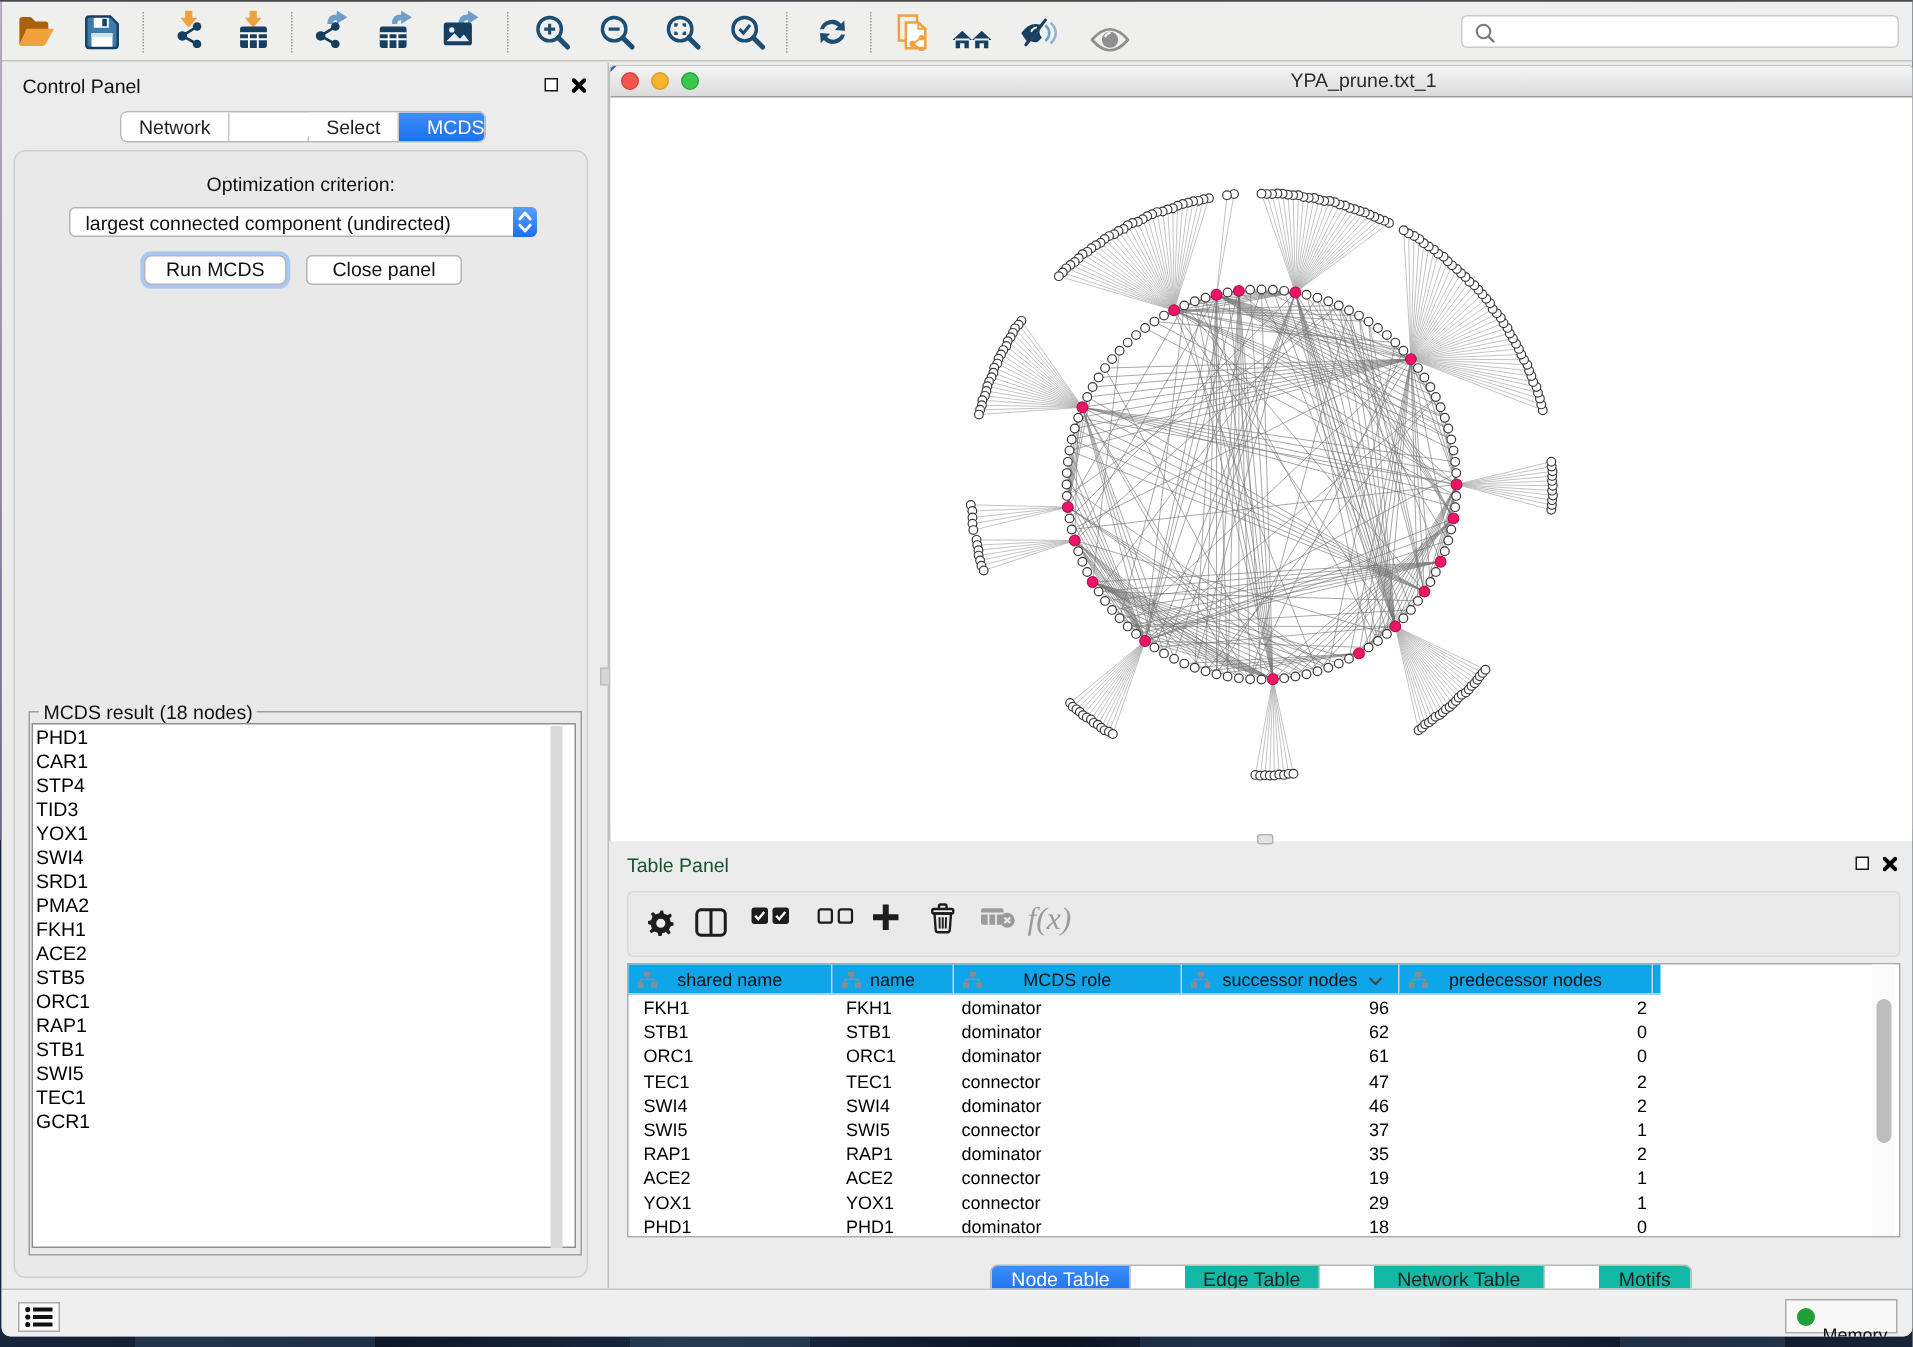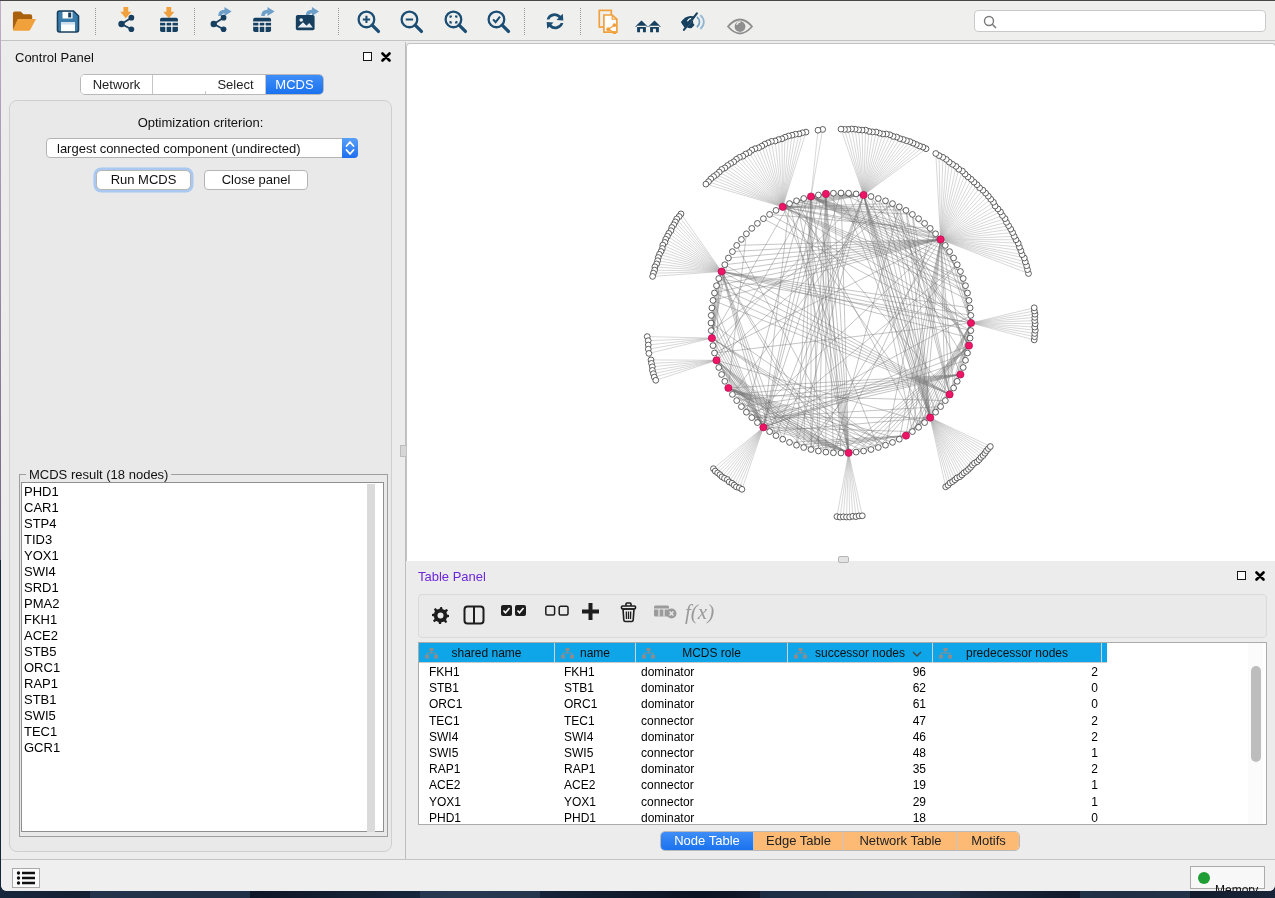--- a/index.html
+++ b/index.html
@@ -13,21 +13,21 @@
 #toolbar { position:absolute; left:0; top:0; width:100%; height:40px; background:#efefee; border-bottom:1px solid #c3c3c3; }
 .tbi { position:absolute; top:8px; width:26px; height:25px; }
 .tsep { position:absolute; top:7px; width:0; height:27px; border-left:1px dotted #9a9a9a; }
 #searchbox { position:absolute; left:973px; top:9px; width:292px; height:22px; background:#fff; border:1px solid #c9c9c9; border-radius:4px; }
 
 #cp { position:absolute; left:0; top:41px; width:403px; height:817px; background:#ececec; }
 #cp-title { position:absolute; left:14px; top:8px; font-size:13px; color:#111; }
 #cp-tabs { position:absolute; left:79px; top:32px; height:21px; display:flex; border:1px solid #b9b9b9; border-radius:5px; overflow:hidden; background:#fff; }
 .cptab { font-size:13px; color:#222; text-align:center; line-height:19px; border-right:1px solid #c6c6c6; background:#fff; }
 .cptab:last-child { border-right:none; }
-.cptab.sel { background:linear-gradient(#3f8df8,#1a72ef); color:#fff; }
+.cptab.sel { background:linear-gradient(#3f8df8,#1a72ef); color:#fff;text-align:right; }
 #cp-box { position:absolute; left:8px; top:58px; width:383px; height:752px; background:#e9e9e9; border:1px solid #cfcfcf; border-radius:8px; }
 #opt-label { position:absolute; left:0; top:14px; width:100%; text-align:center; font-size:13px; color:#111; }
 #dropdown { position:absolute; left:36px; top:37px; width:312px; height:20px; background:#fff; border:1px solid #b4b4b4; border-radius:4px; }
 #dropdown .txt { position:absolute; left:10px; top:2px; font-size:13px; color:#111; }
 #dropdown .cap { position:absolute; right:-1px; top:-1px; width:16px; height:20px; background:linear-gradient(#59a0f9,#1e6ef0); border-radius:0 4px 4px 0; }
 .btn { position:absolute; top:69px; height:20px; background:#fff; border:1px solid #b5b5b5; border-radius:4px; font-size:13px; color:#111; text-align:center; line-height:18px; }
 #btn-run { left:86px; width:95px; box-shadow:0 0 0 2.5px #a9c9f2; border-radius:5px; }
 #btn-close { left:194px; width:104px; }
 #fieldset { position:absolute; left:9px; top:373px; width:369px; height:363px; border:1px solid #9e9e9e; }
 #fs-legend { position:absolute; left:6px; top:-8px; background:#e9e9e9; padding:0 3px; font-size:13px; color:#111; }
@@ -39,32 +39,32 @@
 #vgrip { position:absolute; left:399px; top:444px; width:9px; height:12px; background:#d6d6d6; border:1px solid #bdbdbd; }
 #hgrip { position:absolute; left:837px; top:555px; width:11px; height:7px; background:#e3e3e3; border:1px solid #b5b5b5; border-radius:2px; z-index:6; }
 
 #net { position:absolute; left:405px; top:42px; width:870px; height:518px; background:#fff; border:1px solid #c2c2c2; border-bottom:none; border-radius:4px 4px 0 0; overflow:hidden; }
 #net-title { position:absolute; left:0; top:0; width:100%; height:21px; background:linear-gradient(#f4f4f4,#dbdbdb); border-bottom:1px solid #9c9c9c; }
 .light { position:absolute; top:3.5px; width:12px; height:12px; border-radius:50%; }
 #net-title .t { position:absolute; left:0; top:1.5px; width:1004px; text-align:center; font-size:13px; color:#2b2b2b; }
 #canvas { position:absolute; left:0; top:22px; width:869px; height:487px; background:#fff; }
 
 #tp { position:absolute; left:406px; top:560px; width:869px; height:298px; background:#ececec; }
-#tp-title { position:absolute; left:11px; top:8px; font-size:13px; color:#6d28d9; }
+#tp-title { position:absolute; left:11px; top:8px; font-size:13px; color:#14532d; }
 #tp-toolbar { position:absolute; left:11px; top:33px; width:849px; height:44px; border:1px solid #dadada; border-radius:4px; background:#eaeaea; }
 #tbl { position:absolute; left:11px; top:81px; width:849px; height:183px; background:#fff; border:1px solid #ababab; }
 #tbl-head { position:absolute; left:0; top:0; width:688px; height:20px; background:#0ea5e9; border-bottom:1px solid #c9c9c9; font-size:12px; color:#111; }
 .th { position:absolute; top:0; height:20px; border-right:1px solid #d2d2d2; }
 .th .lbl { position:absolute; top:3px; width:100%; text-align:center; font-size:12px; color:#111; }
 .rows { position:absolute; left:0; top:21px; font-size:12px; color:#000; }
 .cell { position:absolute; height:16.2px; line-height:16.2px; }
 #tbl-sb { position:absolute; right:3px; top:0; width:15px; height:181px; background:#fbfbfb; }
 #tbl-sb .thumb { position:absolute; left:3px; top:23px; width:10px; height:96px; background:#bdbdbd; border-radius:5px; }
-#tp-tabs { position:absolute; left:253px; top:270px; height:20px; display:flex; border:1px solid #b9b9b9; border-radius:5px; overflow:hidden; background:#fff; }
-.tptab { font-size:13px; color:#222; text-align:center; line-height:18px; border-right:1px solid #c6c6c6; background:#fdba74; }
+#tp-tabs { position:absolute; left:253px; top:282px; height:20px; display:flex; border:1px solid #b9b9b9; border-radius:5px; overflow:hidden; background:#fff;gap:36px; }
+.tptab { font-size:13px; color:#222; text-align:center; line-height:18px; border-right:1px solid #c6c6c6; background:#14b8a6; }
 .tptab:last-child { border-right:none; }
 .tptab.sel { background:linear-gradient(#3f8df8,#1a72ef); color:#fff; }
 
 #status { position:absolute; left:0; top:858px; width:100%; height:32px; background:#efefef; border-top:1px solid #c4c4c4; }
 #stat-btn { position:absolute; left:11px; top:8px; width:28px; height:20px; background:#fbfbfb; border:1px solid #ababab; }
 #mem-btn { position:absolute; left:1189px; top:6px; width:75px; height:23px; background:#f8f8f8; border:1px solid #ababab; font-size:12px; color:#111; }
 #mem-btn .dot { position:absolute; left:7px; top:5px; width:12px; height:12px; border-radius:50%; background:#1e9e35; }
 #mem-btn .t { position:absolute; left:24px; top:4px;margin-top:12px; }
 </style>
 </head>
@@ -243,20 +243,27 @@
           <div class="sb"></div>
         </div>
       </div>
     </div>
   </div>
 
   <div id="vdiv"></div>
   <div id="vgrip"></div>
 
   <div id="net">
+    <div id="net-title">
+        <div style="position:absolute;left:-1px;top:-1px;width:0;height:0;border-top:6px solid #2d62c5;border-right:6px solid transparent;"></div>
+      <div class="light" style="left:7px; background:#f2564f; border:0.5px solid #d8423c;"></div>
+      <div class="light" style="left:27px; background:#f6b42e; border:0.5px solid #dda021;"></div>
+      <div class="light" style="left:47px; background:#39c74e; border:0.5px solid #2aa83e;"></div>
+      <div class="t">YPA_prune.txt_1</div>
+    </div>
     <div id="canvas"><svg width="869" height="487" viewBox="0 0 869 487">
 <g stroke="#b2b2b2" stroke-width="0.6" stroke-opacity="0.85">
 <line x1="375.7" y1="140.8" x2="399.0" y2="66.1"></line>
 <line x1="375.7" y1="140.8" x2="395.4" y2="66.8"></line>
 <line x1="375.7" y1="140.8" x2="392.0" y2="67.9"></line>
 <line x1="375.7" y1="140.8" x2="388.4" y2="68.2"></line>
 <line x1="375.7" y1="140.8" x2="385.0" y2="69.2"></line>
 <line x1="375.7" y1="140.8" x2="381.5" y2="70.0"></line>
 <line x1="375.7" y1="140.8" x2="378.1" y2="71.2"></line>
 <line x1="375.7" y1="140.8" x2="374.9" y2="72.8"></line>
@@ -1150,21 +1157,21 @@
 <div class="cell" style="left:400px; top:48.599999999999994px; width:107px; text-align:right;">47</div>
 <div class="cell" style="left:560px; top:48.599999999999994px; width:119px; text-align:right;">2</div>
 <div class="cell" style="left:10px; top:64.8px; width:120px;">SWI4</div>
 <div class="cell" style="left:145px; top:64.8px; width:70px;">SWI4</div>
 <div class="cell" style="left:222px; top:64.8px; width:140px;">dominator</div>
 <div class="cell" style="left:400px; top:64.8px; width:107px; text-align:right;">46</div>
 <div class="cell" style="left:560px; top:64.8px; width:119px; text-align:right;">2</div>
 <div class="cell" style="left:10px; top:81.0px; width:120px;">SWI5</div>
 <div class="cell" style="left:145px; top:81.0px; width:70px;">SWI5</div>
 <div class="cell" style="left:222px; top:81.0px; width:140px;">connector</div>
-<div class="cell" style="left:400px; top:81.0px; width:107px; text-align:right;">48</div>
+<div class="cell" style="left:400px; top:81.0px; width:107px; text-align:right;">37</div>
 <div class="cell" style="left:560px; top:81.0px; width:119px; text-align:right;">1</div>
 <div class="cell" style="left:10px; top:97.19999999999999px; width:120px;">RAP1</div>
 <div class="cell" style="left:145px; top:97.19999999999999px; width:70px;">RAP1</div>
 <div class="cell" style="left:222px; top:97.19999999999999px; width:140px;">dominator</div>
 <div class="cell" style="left:400px; top:97.19999999999999px; width:107px; text-align:right;">35</div>
 <div class="cell" style="left:560px; top:97.19999999999999px; width:119px; text-align:right;">2</div>
 <div class="cell" style="left:10px; top:113.39999999999999px; width:120px;">ACE2</div>
 <div class="cell" style="left:145px; top:113.39999999999999px; width:70px;">ACE2</div>
 <div class="cell" style="left:222px; top:113.39999999999999px; width:140px;">connector</div>
 <div class="cell" style="left:400px; top:113.39999999999999px; width:107px; text-align:right;">19</div>

